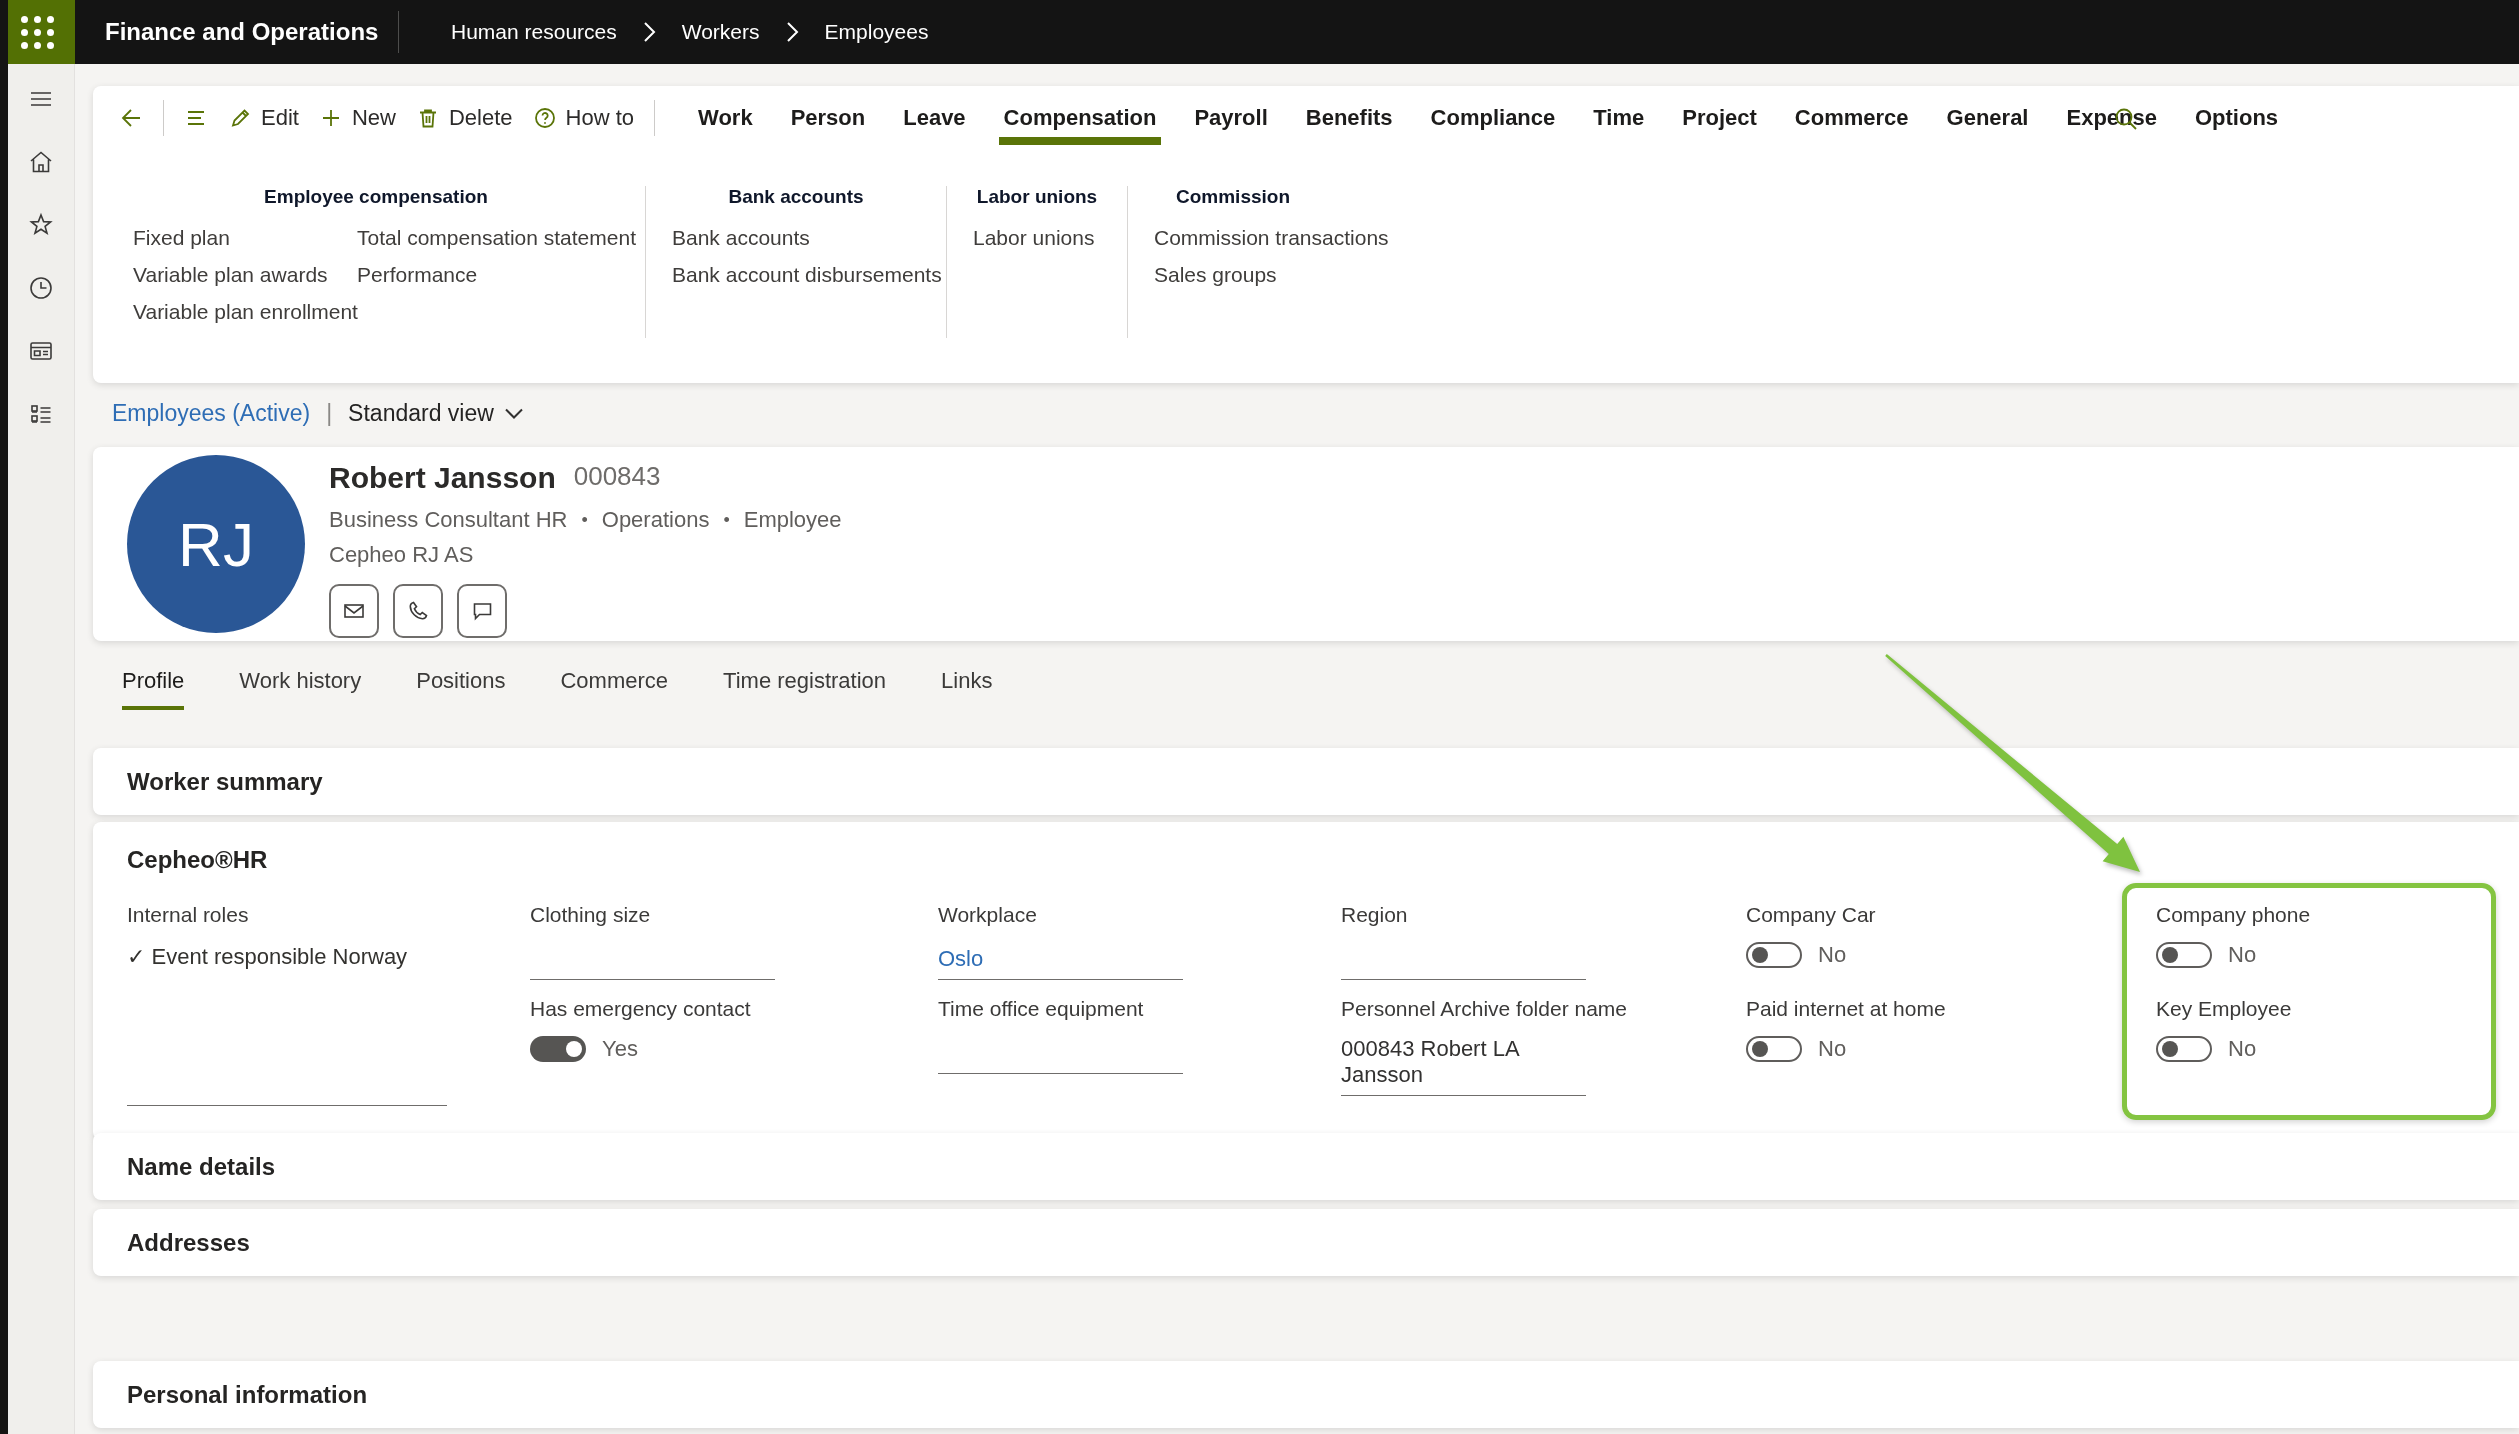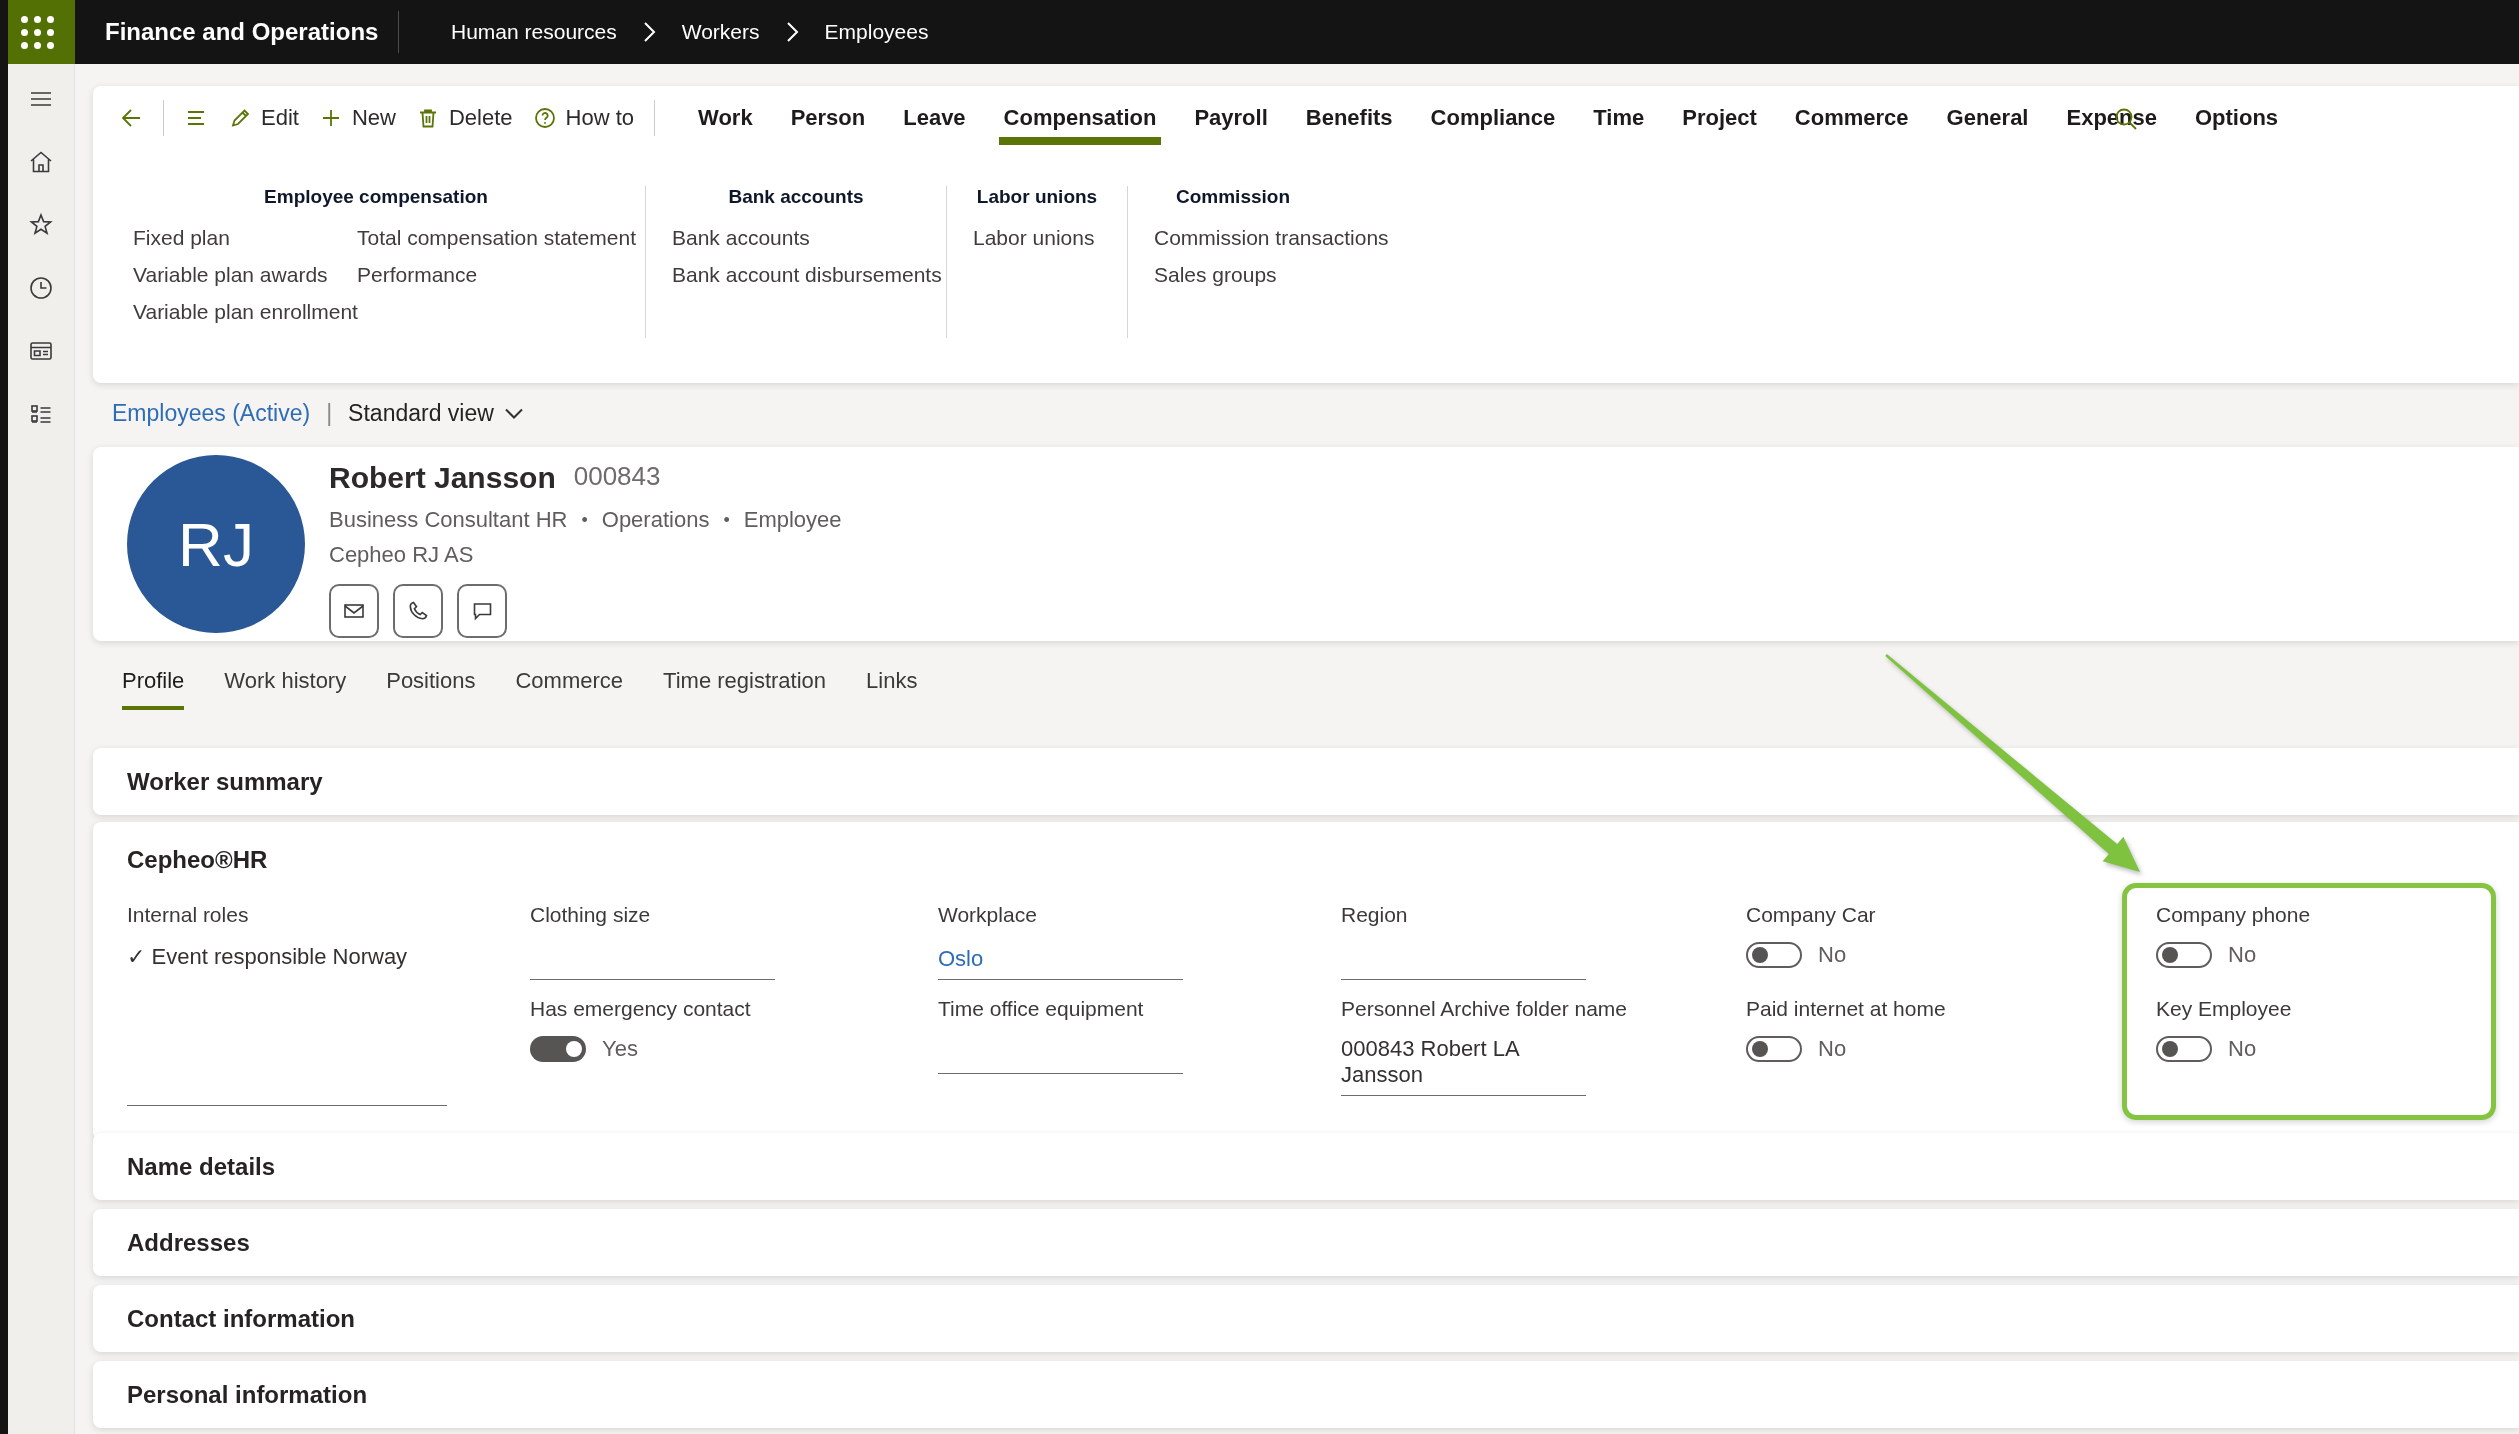--- a/index.html
+++ b/index.html
@@ -63,21 +63,21 @@
   .emp-name{font-size:30px;font-weight:bold;color:#2b2a29;}
   .emp-id{font-size:26px;color:#6e6c6a;}
   .emp-meta{margin-top:12px;font-size:22px;color:#605e5c;display:flex;align-items:center;}
   .emp-meta .dot{margin:0 14px;font-size:18px;}
   .emp-company{margin-top:9px;font-size:22px;color:#605e5c;}
   .emp-actions{display:flex;gap:14px;margin-top:16px;}
   .contact-btn{width:46px;height:50px;border:2px solid #6f6d6b;border-radius:10px;display:flex;align-items:center;justify-content:center;cursor:pointer;background:#fff;}
   .contact-btn svg{stroke:#3b3a39;fill:none;stroke-width:1.6;}
 
   
-  .profile-tabs{position:absolute;left:122px;top:668px;display:flex;gap:40px;z-index:5;}
+  .profile-tabs{position:absolute;left:122px;top:668px;display:flex;gap:55px;z-index:5;}
   .ptab{font-size:22px;color:#3b3a39;padding-bottom:12px;cursor:pointer;border-bottom:4px solid transparent;}
   .ptab.active{color:#1c1b1a;border-bottom-color:#5a7408;}
 
   
   .section-title{font-size:24px;font-weight:bold;color:#252423;}
   .worker-card{top:748px;height:67px;display:flex;align-items:center;padding-left:34px;cursor:pointer;}
   .cepheo-card{top:822px;height:318px;padding:24px 0 0 34px;}
   .collapsed-card{display:flex;align-items:center;padding-left:34px;cursor:pointer;height:67px;}
   .cc0{top:1133px;} .cc1{top:1209px;} .cc2{top:1285px;} .cc3{top:1361px;}
 
@@ -419,23 +419,20 @@
       </div>
     </div>
   </section>
 
   <section class="card collapsed-card cc0">
     <span class="section-title">Name details</span>
     </section>
   <section class="card collapsed-card cc1">
     <span class="section-title">Addresses</span>
     </section>
-  <section class="card collapsed-card cc2">
-    <span class="section-title">Contact information</span>
-    </section>
   <section class="card collapsed-card cc3">
     <span class="section-title">Personal information</span>
     </section>
 
   <div class="hl-box"></div>
   <svg class="arrow-svg" width="2519" height="1434" viewBox="0 0 2519 1434">
     <polygon points="1886.8,654.1 2117.2,844.1 2123.4,836.8 2140,872 2102.6,861.2 2108.8,853.9 1885.2,655.9" fill="#7fc23f" style="filter:drop-shadow(2px 3px 2px rgba(0,0,0,0.25));"></polygon>
   </svg>
 </div>
 

